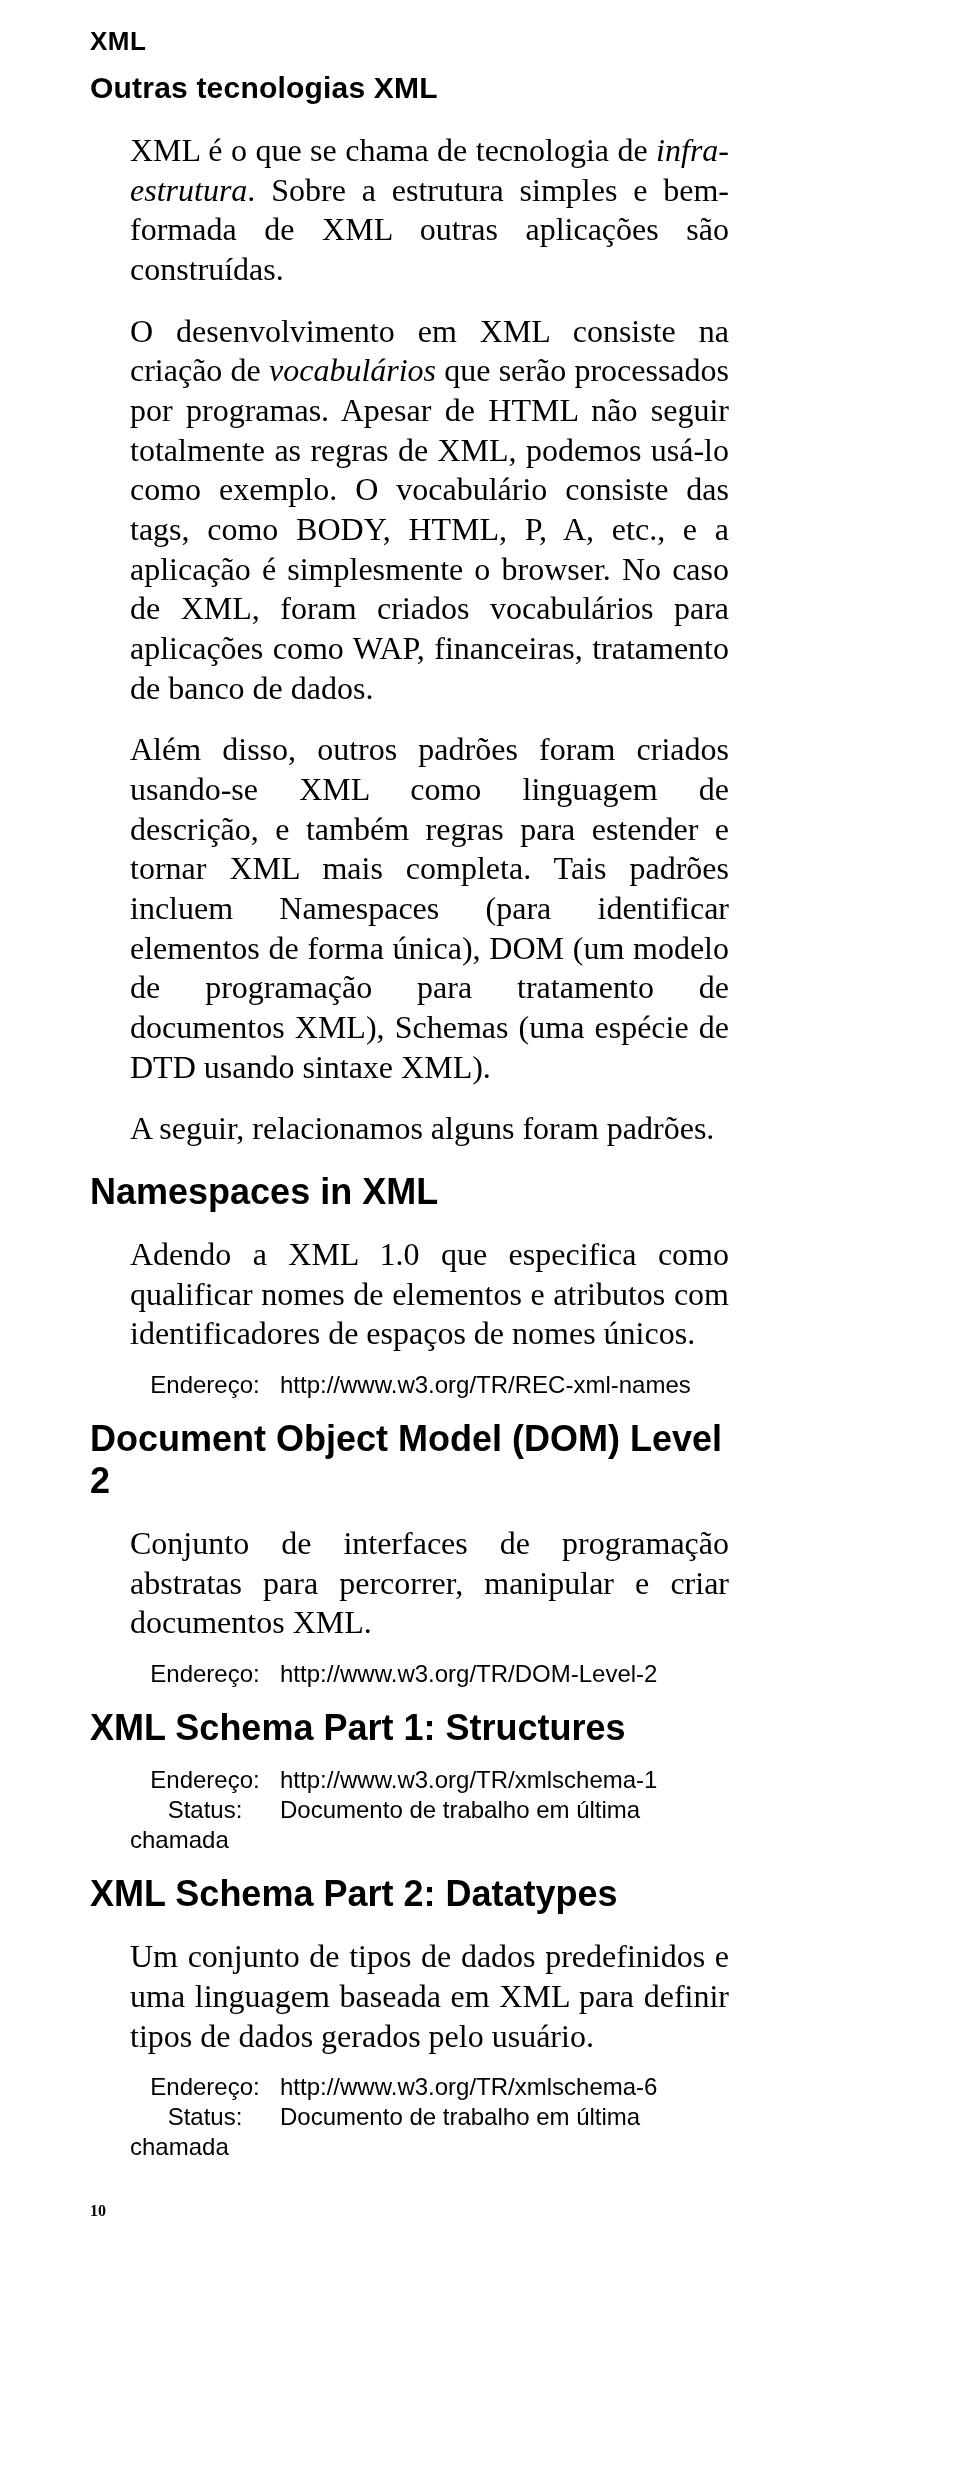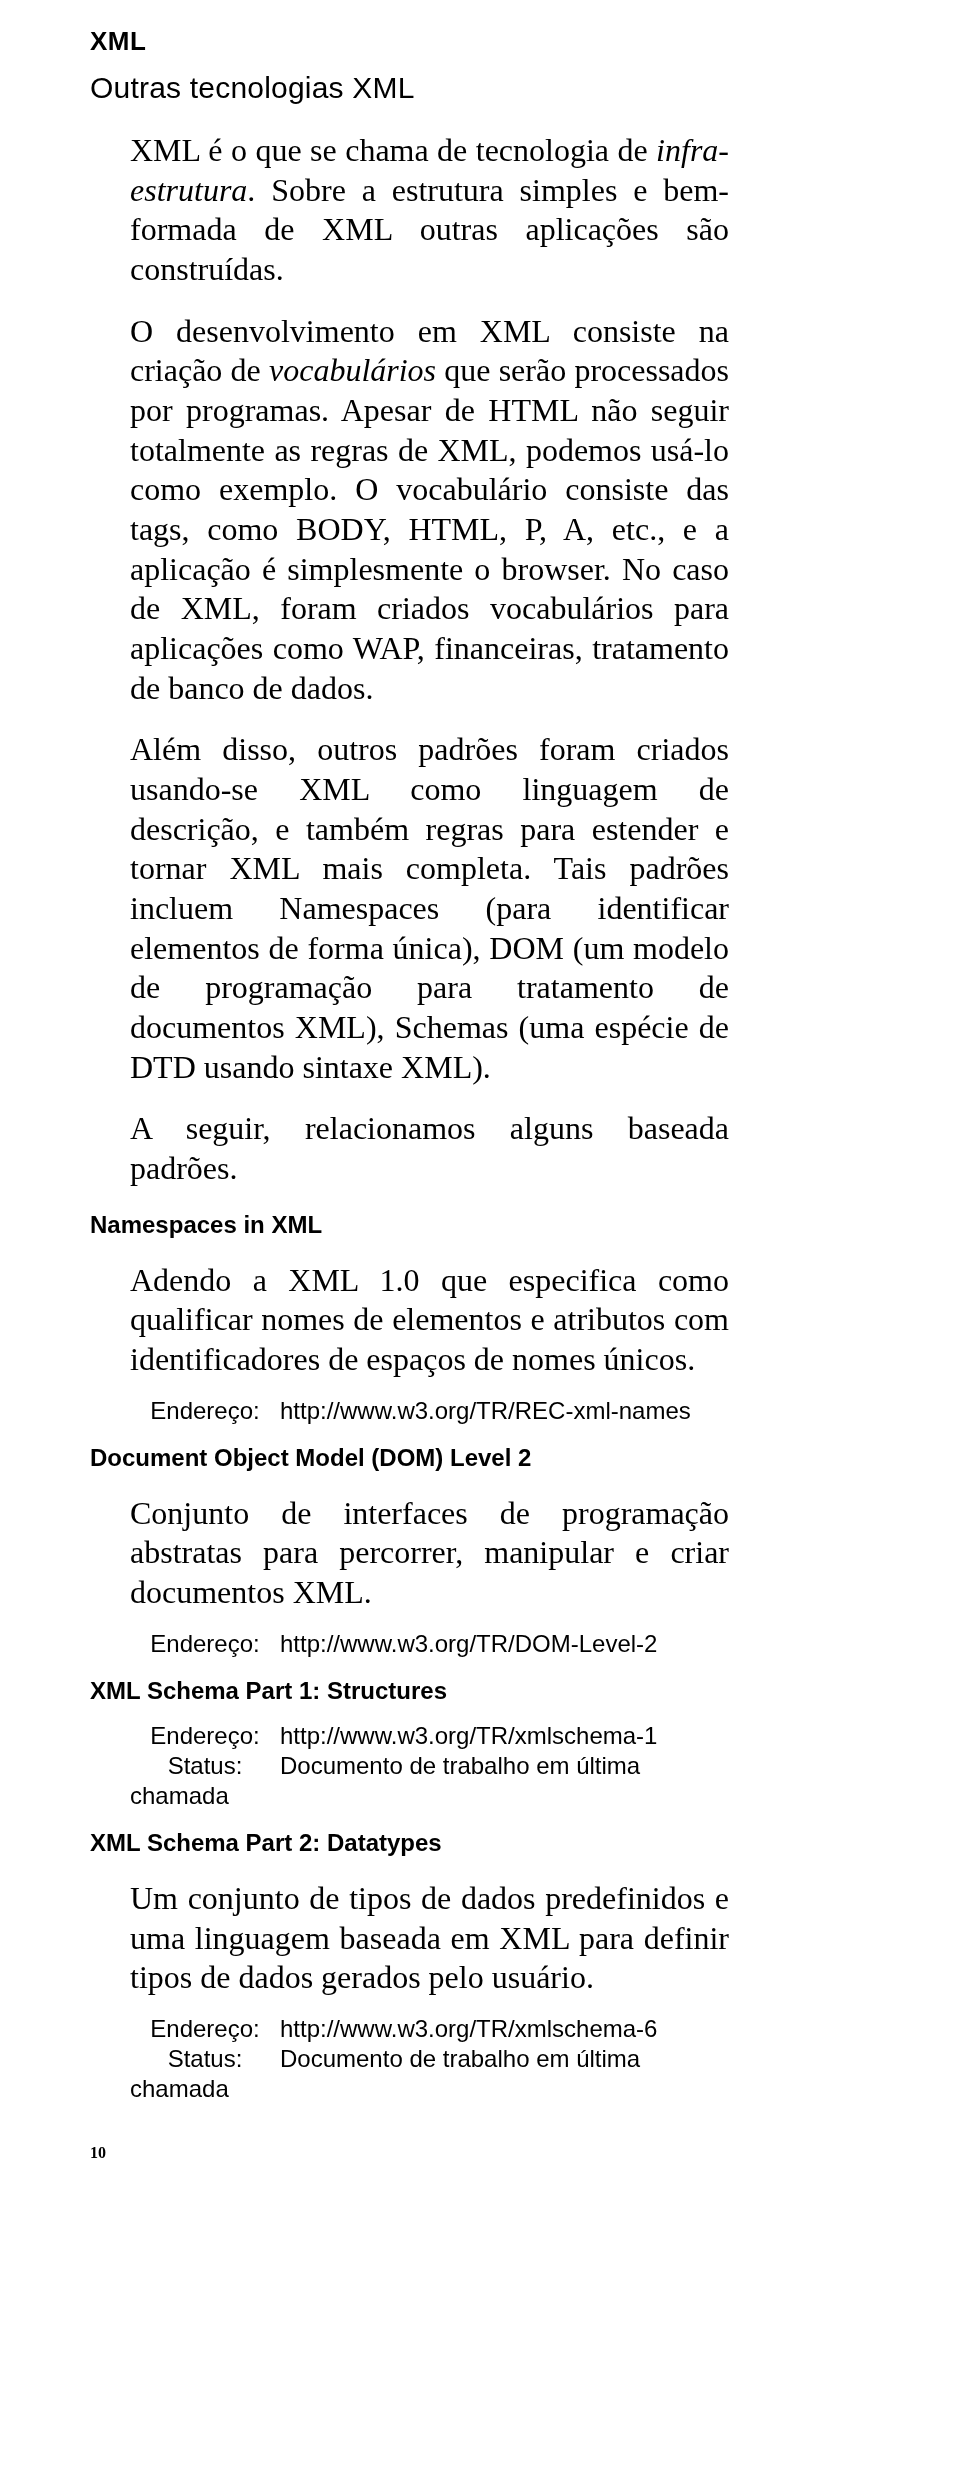--- a/index.html
+++ b/index.html
@@ -18,39 +18,39 @@
   }
   .runhead {
     font-family: Arial, Helvetica, sans-serif;
     font-weight: bold;
     font-size: 26px;
     margin: 0 0 14px 0;
     letter-spacing: 0.5px;
   }
   .section-title {
     font-family: Arial, Helvetica, sans-serif;
-    font-weight: normal;
+    font-weight: bold;
     font-size: 30px;
     margin: 6px 0 26px 0;
     letter-spacing: 0.2px;
   }
   .body-block {
     padding-left: 40px;
   }
   .body-block p {
     font-size: 32px;
     line-height: 1.24;
     margin: 0 0 22px 0;
     text-align: justify;
   }
   .body-block p.noindent {}
   .h2 {
     font-family: Arial, Helvetica, sans-serif;
     font-weight: bold;
-    font-size: 24px;
+    font-size: 36px;
     margin: 0 0 22px 0;
   }
   .meta-line {
     font-family: Arial, Helvetica, sans-serif;
     font-size: 24px;
     line-height: 1.25;
     margin: 0;
   }
   .meta-group {
     margin-top: -6px;
@@ -79,21 +79,21 @@
   <div class="section-title">Outras tecnologias XML</div>
 
   <div class="body-block">
     <p class="noindent">
       <span>XML é o que se chama de tecnologia de </span><span class="italic">infra-estrutura</span><span>. Sobre a estrutura simples e bem-formada de XML outras aplicações são construídas.</span>
     </p>
     <p>
       <span>O desenvolvimento em XML consiste na criação de </span><span class="italic">vocabulários</span><span> que serão processados por programas. Apesar de HTML não seguir totalmente as regras de XML, podemos usá-lo como exemplo. O vocabulário consiste das tags, como BODY, HTML, P, A, etc., e a aplicação é simplesmente o browser. No caso de XML, foram criados vocabulários para aplicações como WAP, financeiras, tratamento de banco de dados.</span>
     </p>
     <p>Além disso, outros padrões foram criados usando-se XML como linguagem de descrição, e também regras para estender e tornar XML mais completa. Tais padrões incluem Namespaces (para identificar elementos de forma única), DOM (um modelo de programação para tratamento de documentos XML), Schemas (uma espécie de DTD usando sintaxe XML).</p>
-    <p>A seguir, relacionamos alguns baseada padrões.</p>
+    <p>A seguir, relacionamos alguns foram padrões.</p>
   </div>
 
   <div class="h2">Namespaces in XML</div>
   <div class="body-block">
     <p>Adendo a XML 1.0 que especifica como qualificar nomes de elementos e atributos com identificadores de espaços de nomes únicos.</p>
     <div class="meta-group">
       <div class="meta-line">
         <span class="meta-label">Endereço:</span><span>http://www.w3.org/TR/REC-xml-names</span>
       </div>
     </div>

